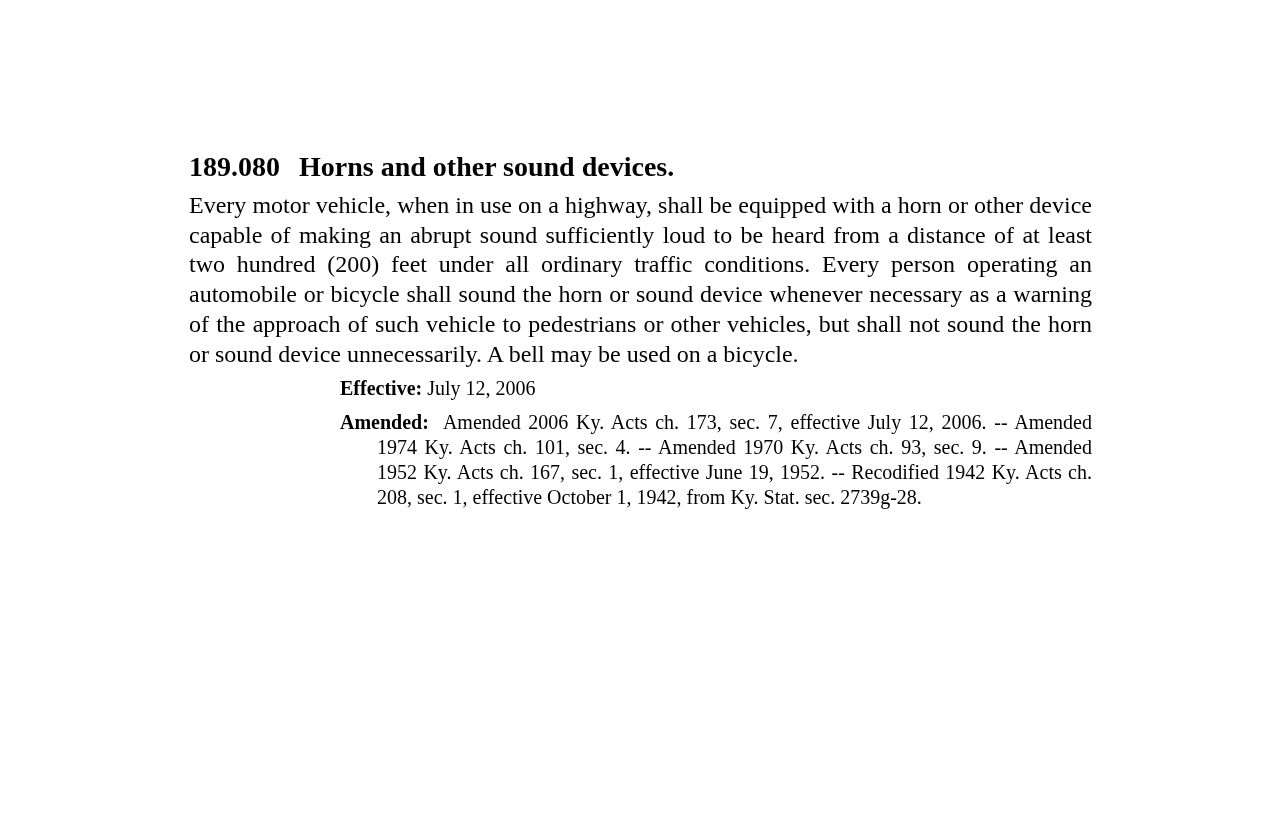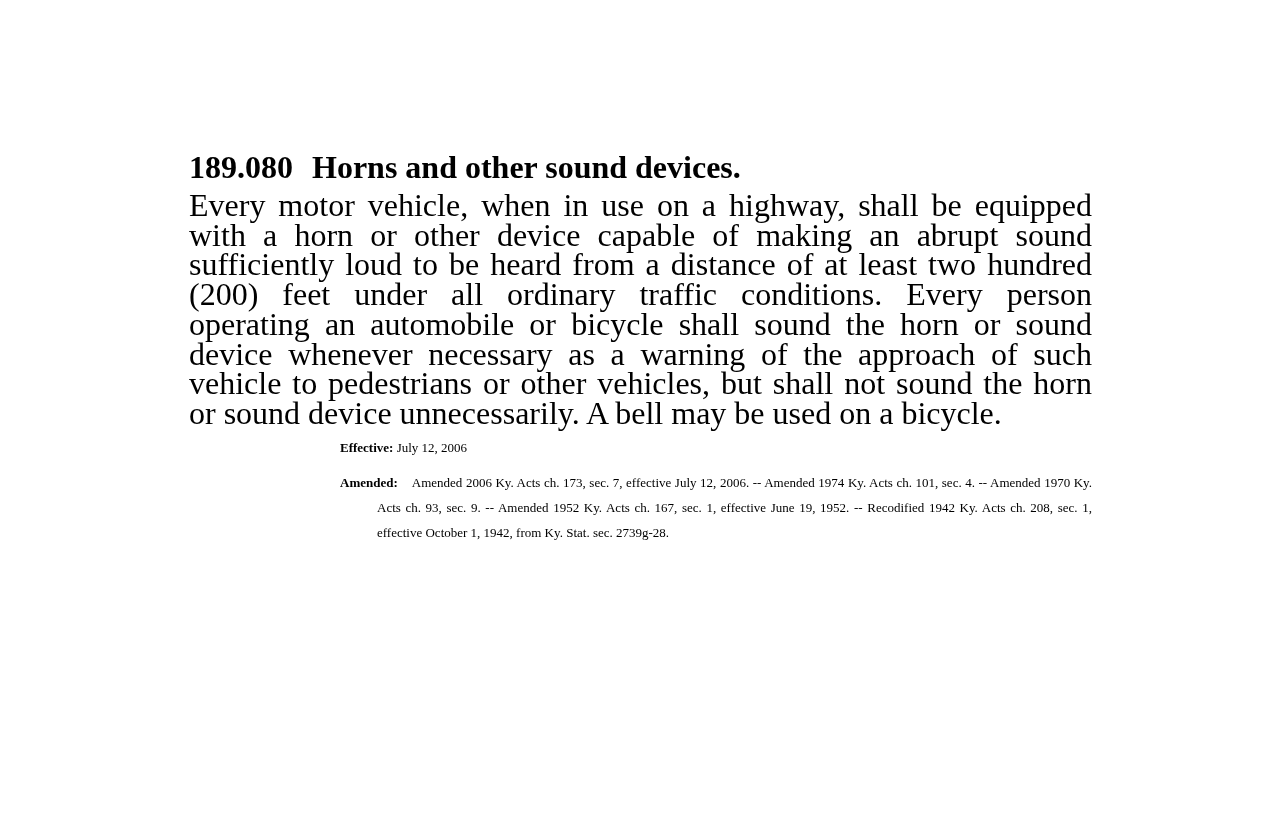--- a/index.html
+++ b/index.html
@@ -1,22 +1,22 @@
 <!DOCTYPE html>
 <html><head>
 <meta charset="utf-8">
 <style>
   html, body { margin: 0; padding: 0; background: #ffffff; }
   body { width: 1280px; height: 820px; position: relative; overflow: hidden;
          font-family: "Liberation Serif", "DejaVu Serif", serif; color: #000; }
   .page { position: absolute; left: 189px; top: 151px; width: 903px; }
-  .heading { font-weight: bold; font-size: 32px; line-height: 32px; margin: 0 0 8px 0; white-space: nowrap; }
+  .heading { font-weight: bold; font-size: 28px; line-height: 32px; margin: 0 0 8px 0; white-space: nowrap; }
   .heading .num { display: inline-block; margin-right: 19px; }
-  .body-text { font-size: 32px; line-height: 29.7px; text-align: justify; margin: 0; }
-  .meta { margin-left: 151px; font-size: 13px; }
+  .body-text { font-size: 24px; line-height: 29.7px; text-align: justify; margin: 0; }
+  .meta { margin-left: 151px; font-size: 20px; }
   .effective { margin-top: 7px; line-height: 24px; }
   .label { font-weight: bold; }
   .history { margin-top: 10px; line-height: 25px; text-align: justify; padding-left: 37px; text-indent: -37px; }
   .history .label { margin-right: 14px; }
 </style>
 </head>
 <body>
 
 <div class="page">
   <h1 class="heading">

